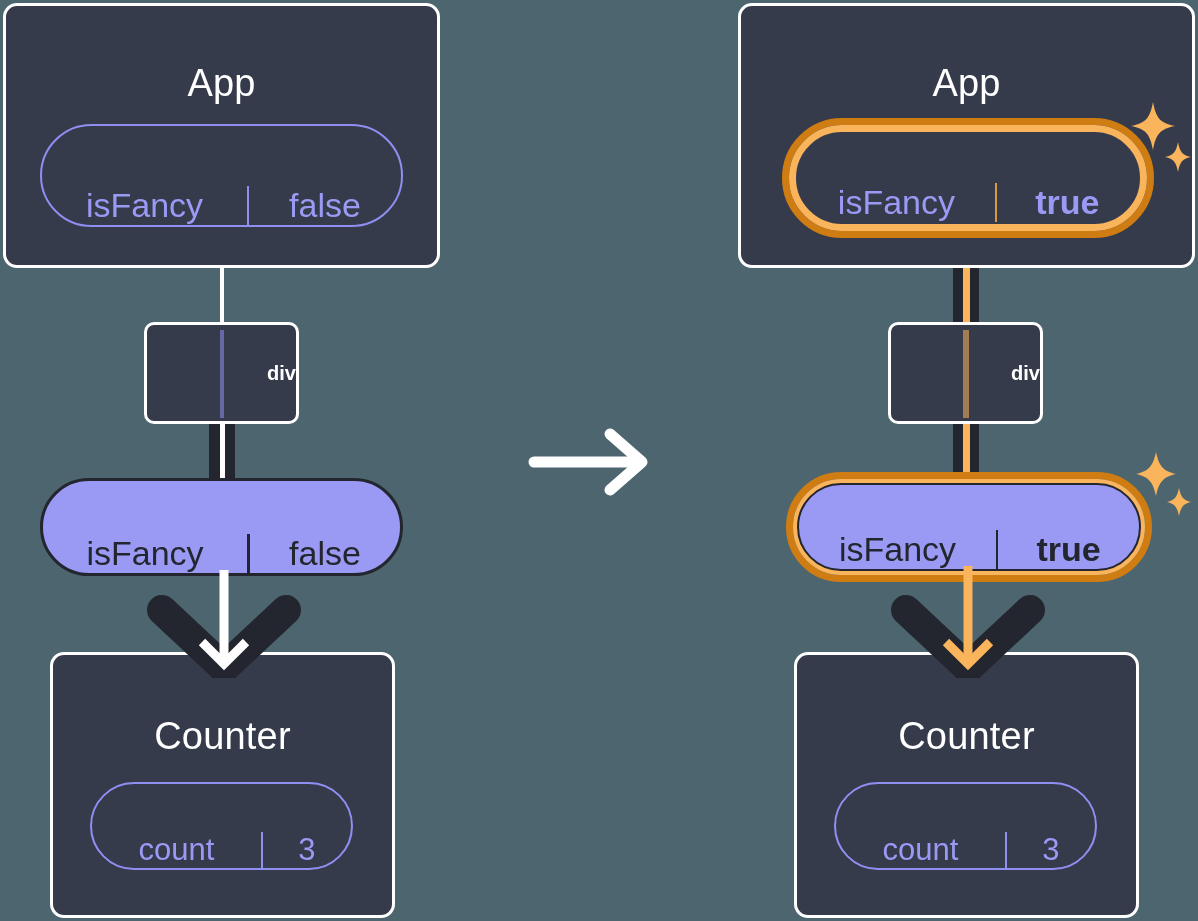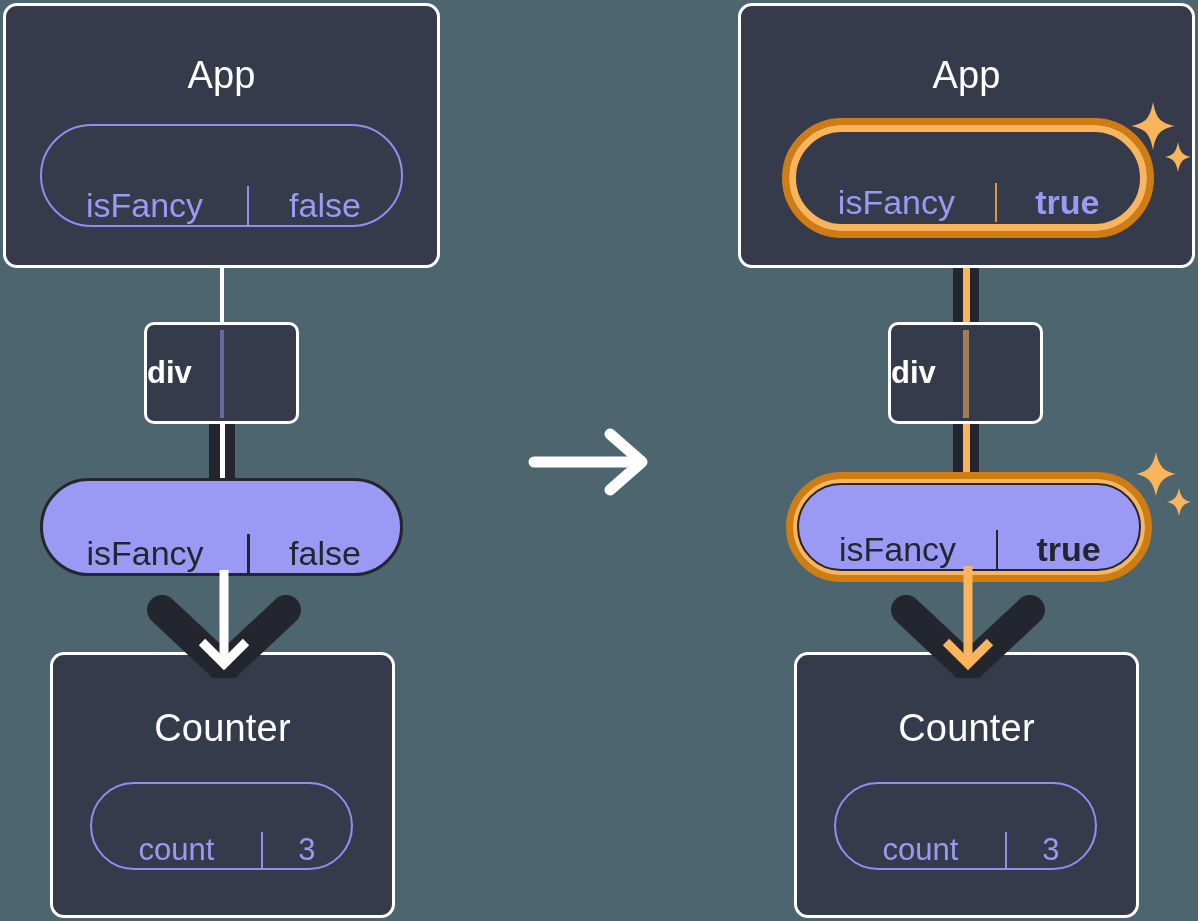--- a/index.html
+++ b/index.html
@@ -30,34 +30,35 @@
   }
   .cbox-title {
     position: absolute;
     left: 0;
     right: 0;
     text-align: center;
     color: #ffffff;
     font-size: 38px;
     font-weight: 400;
     letter-spacing: .2px;
+    margin-top: 8px;
   }
 
   
   .divbox {
     position: absolute;
     background: #353b4a;
     border: 3px solid #ffffff;
     border-radius: 10px;
     box-sizing: border-box;
     display: flex;
     align-items: center;
-    justify-content: flex-start;
+    justify-content: flex-end;
     color: #ffffff;
-    font-size: 31px;
+    font-size: 20px;
     font-weight: 700;
     z-index: 6;
   }
 
   
   .pill {
     position: absolute;
     box-sizing: border-box;
     display: flex;
     align-items: flex-end;

